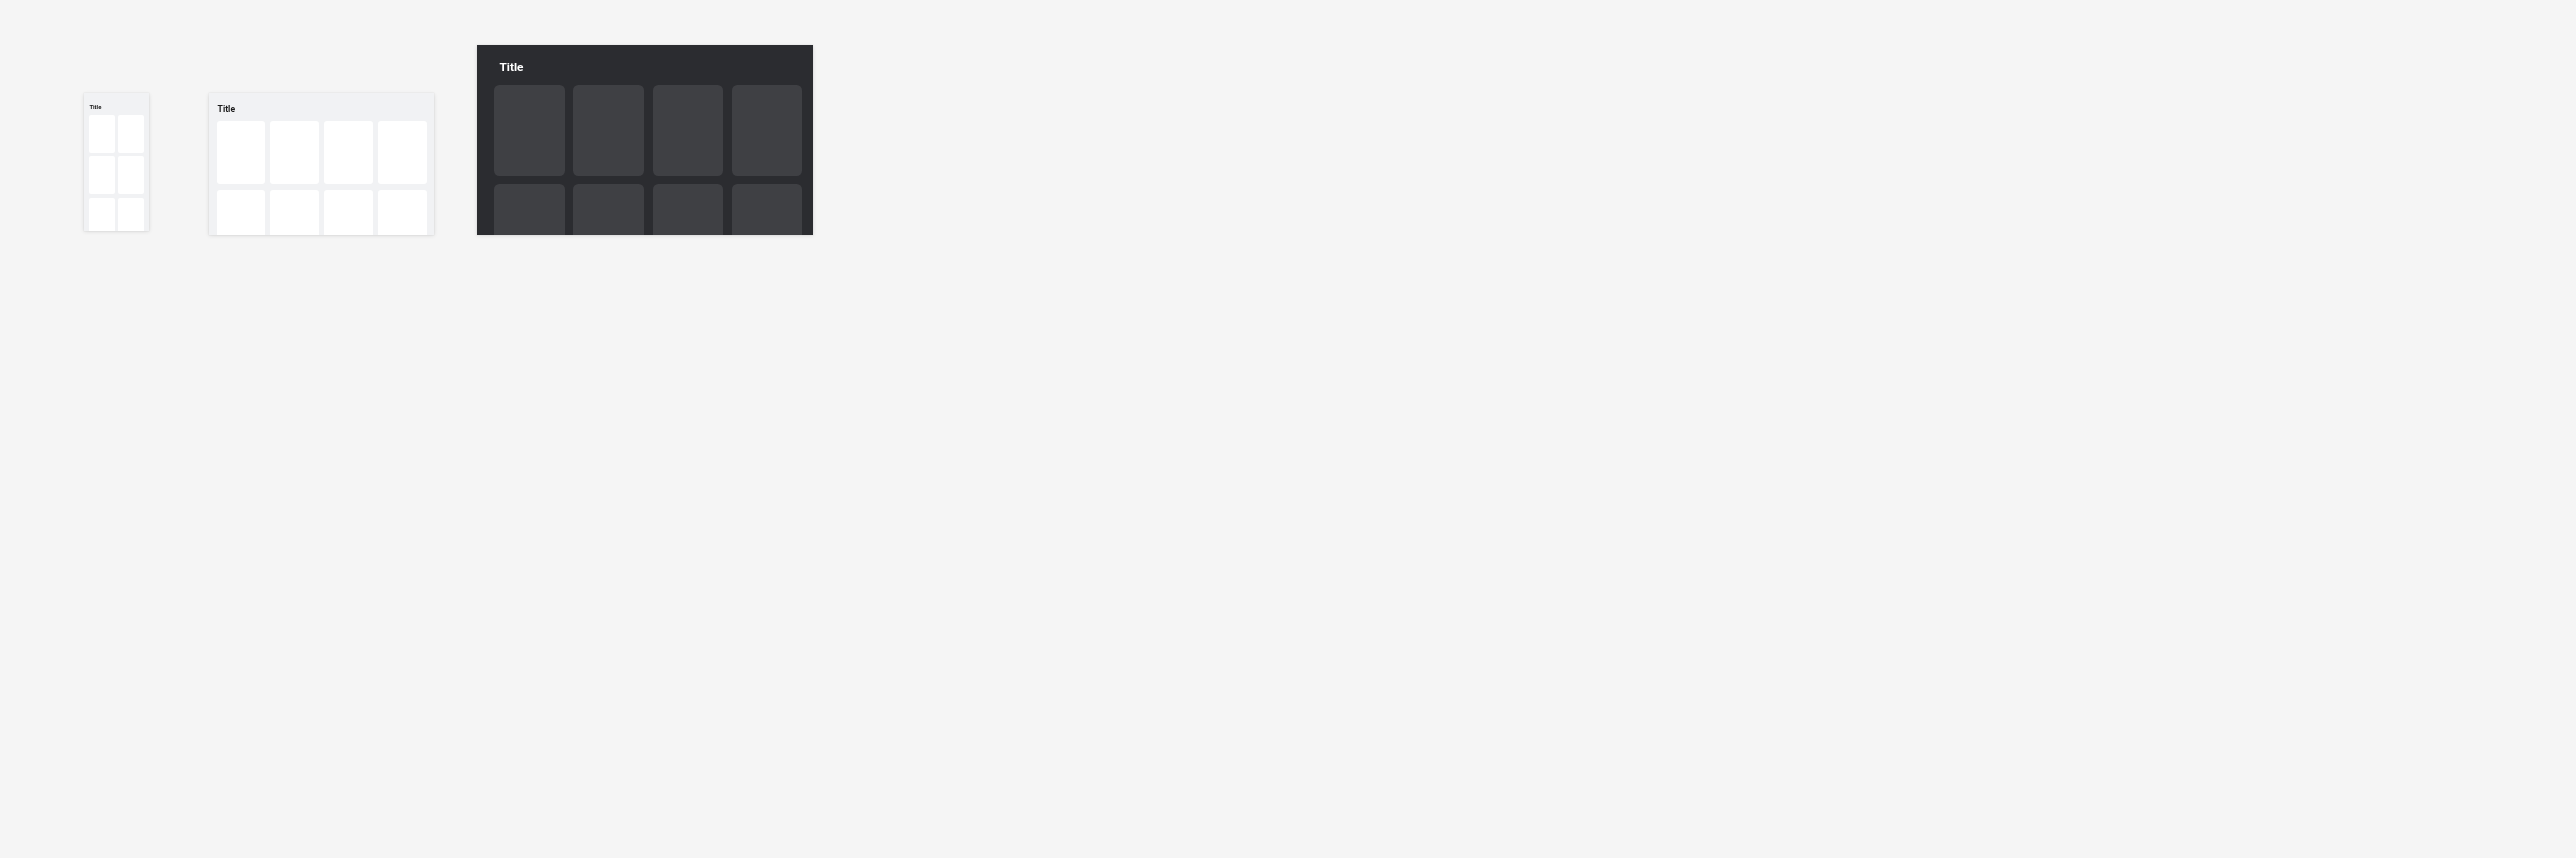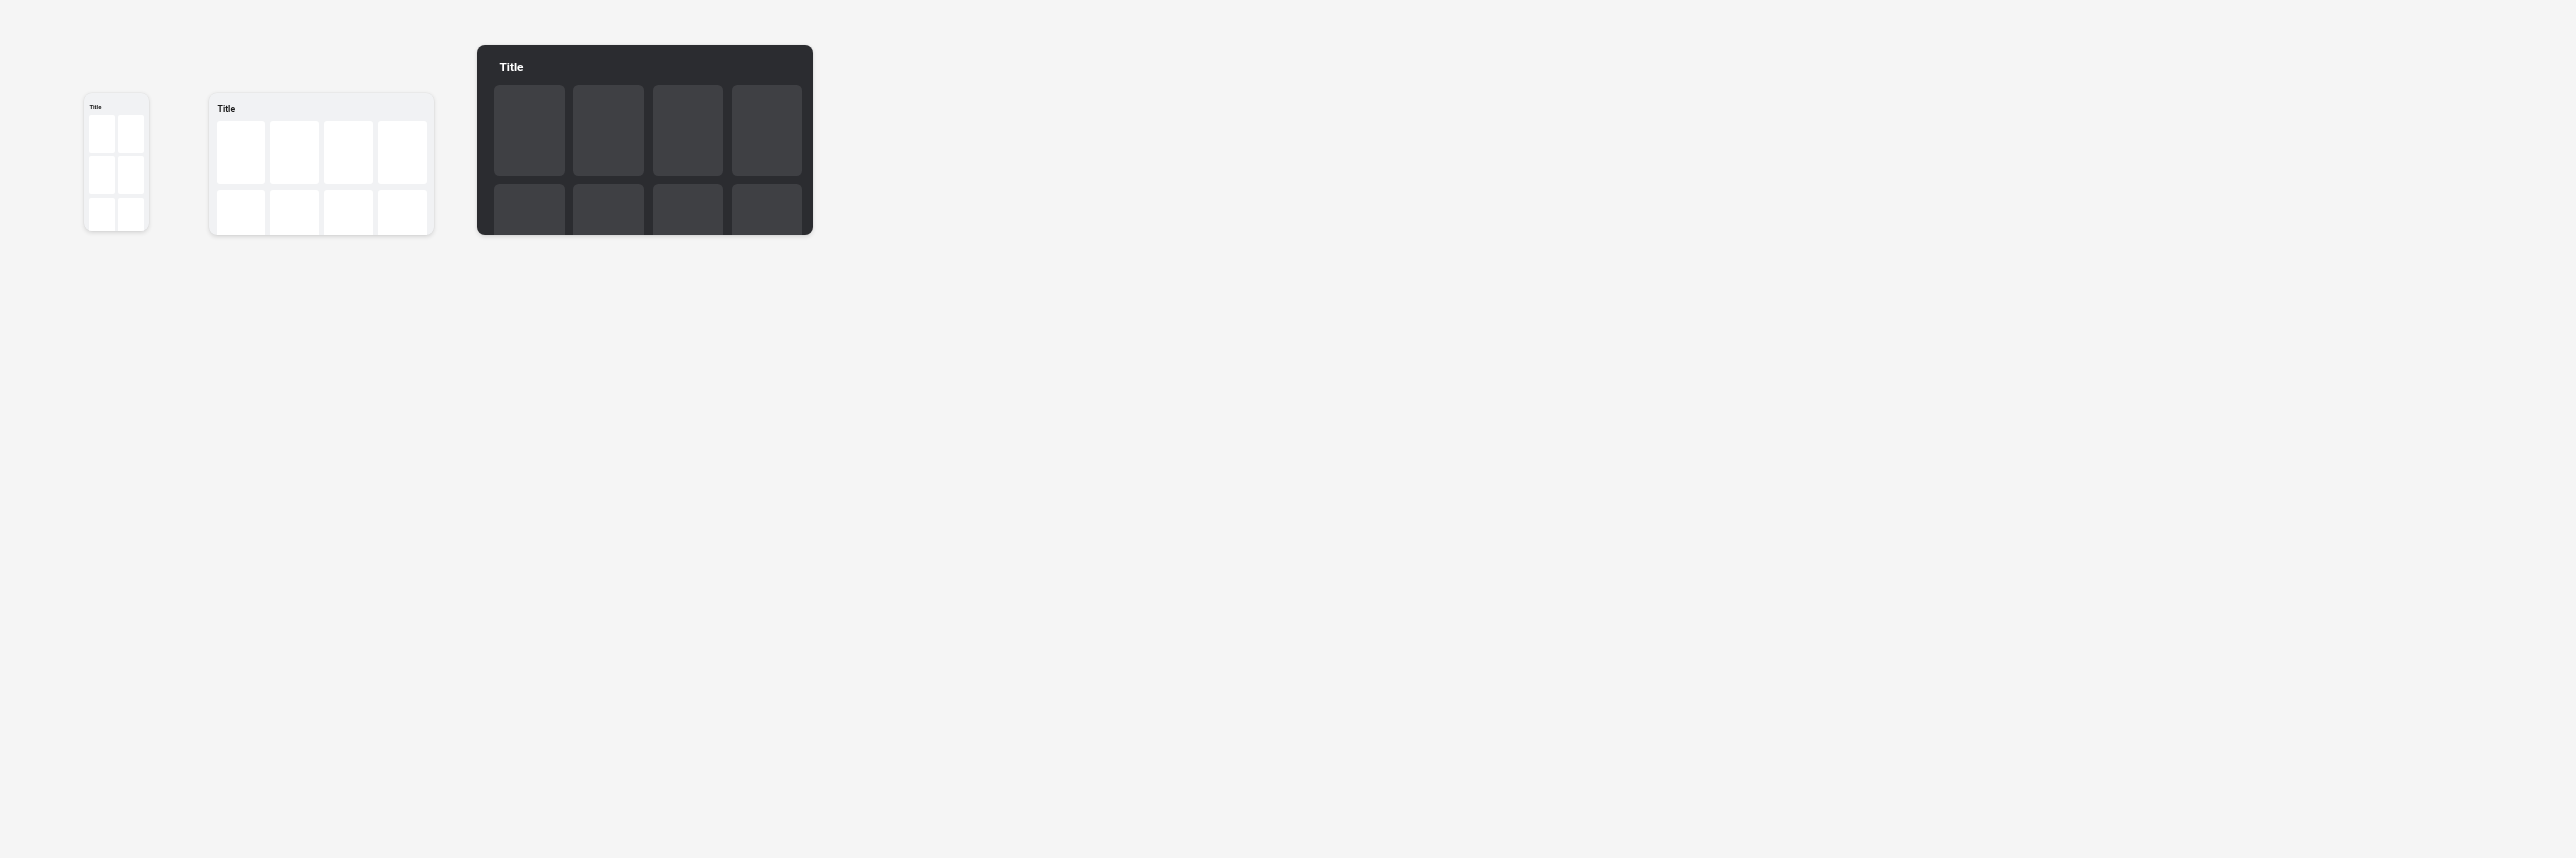--- a/index.html
+++ b/index.html
@@ -1,15 +1,15 @@
 <!DOCTYPE html>
 <html style="font-size:8.6px"><head>
 <meta charset="utf-8">
 <style>
-  * { box-sizing: border-box; margin: 0; padding: 0; border-radius: 8px; }
+  * { box-sizing: border-box; margin: 0; padding: 0; }
   body {
     background: #f5f5f5;
     font-family: -apple-system, BlinkMacSystemFont, "Segoe UI", Roboto, Helvetica, Arial, sans-serif;
     width: 841px;
     height: 281px;
     overflow: hidden;
     position: relative;
   }
 
   .panel {

